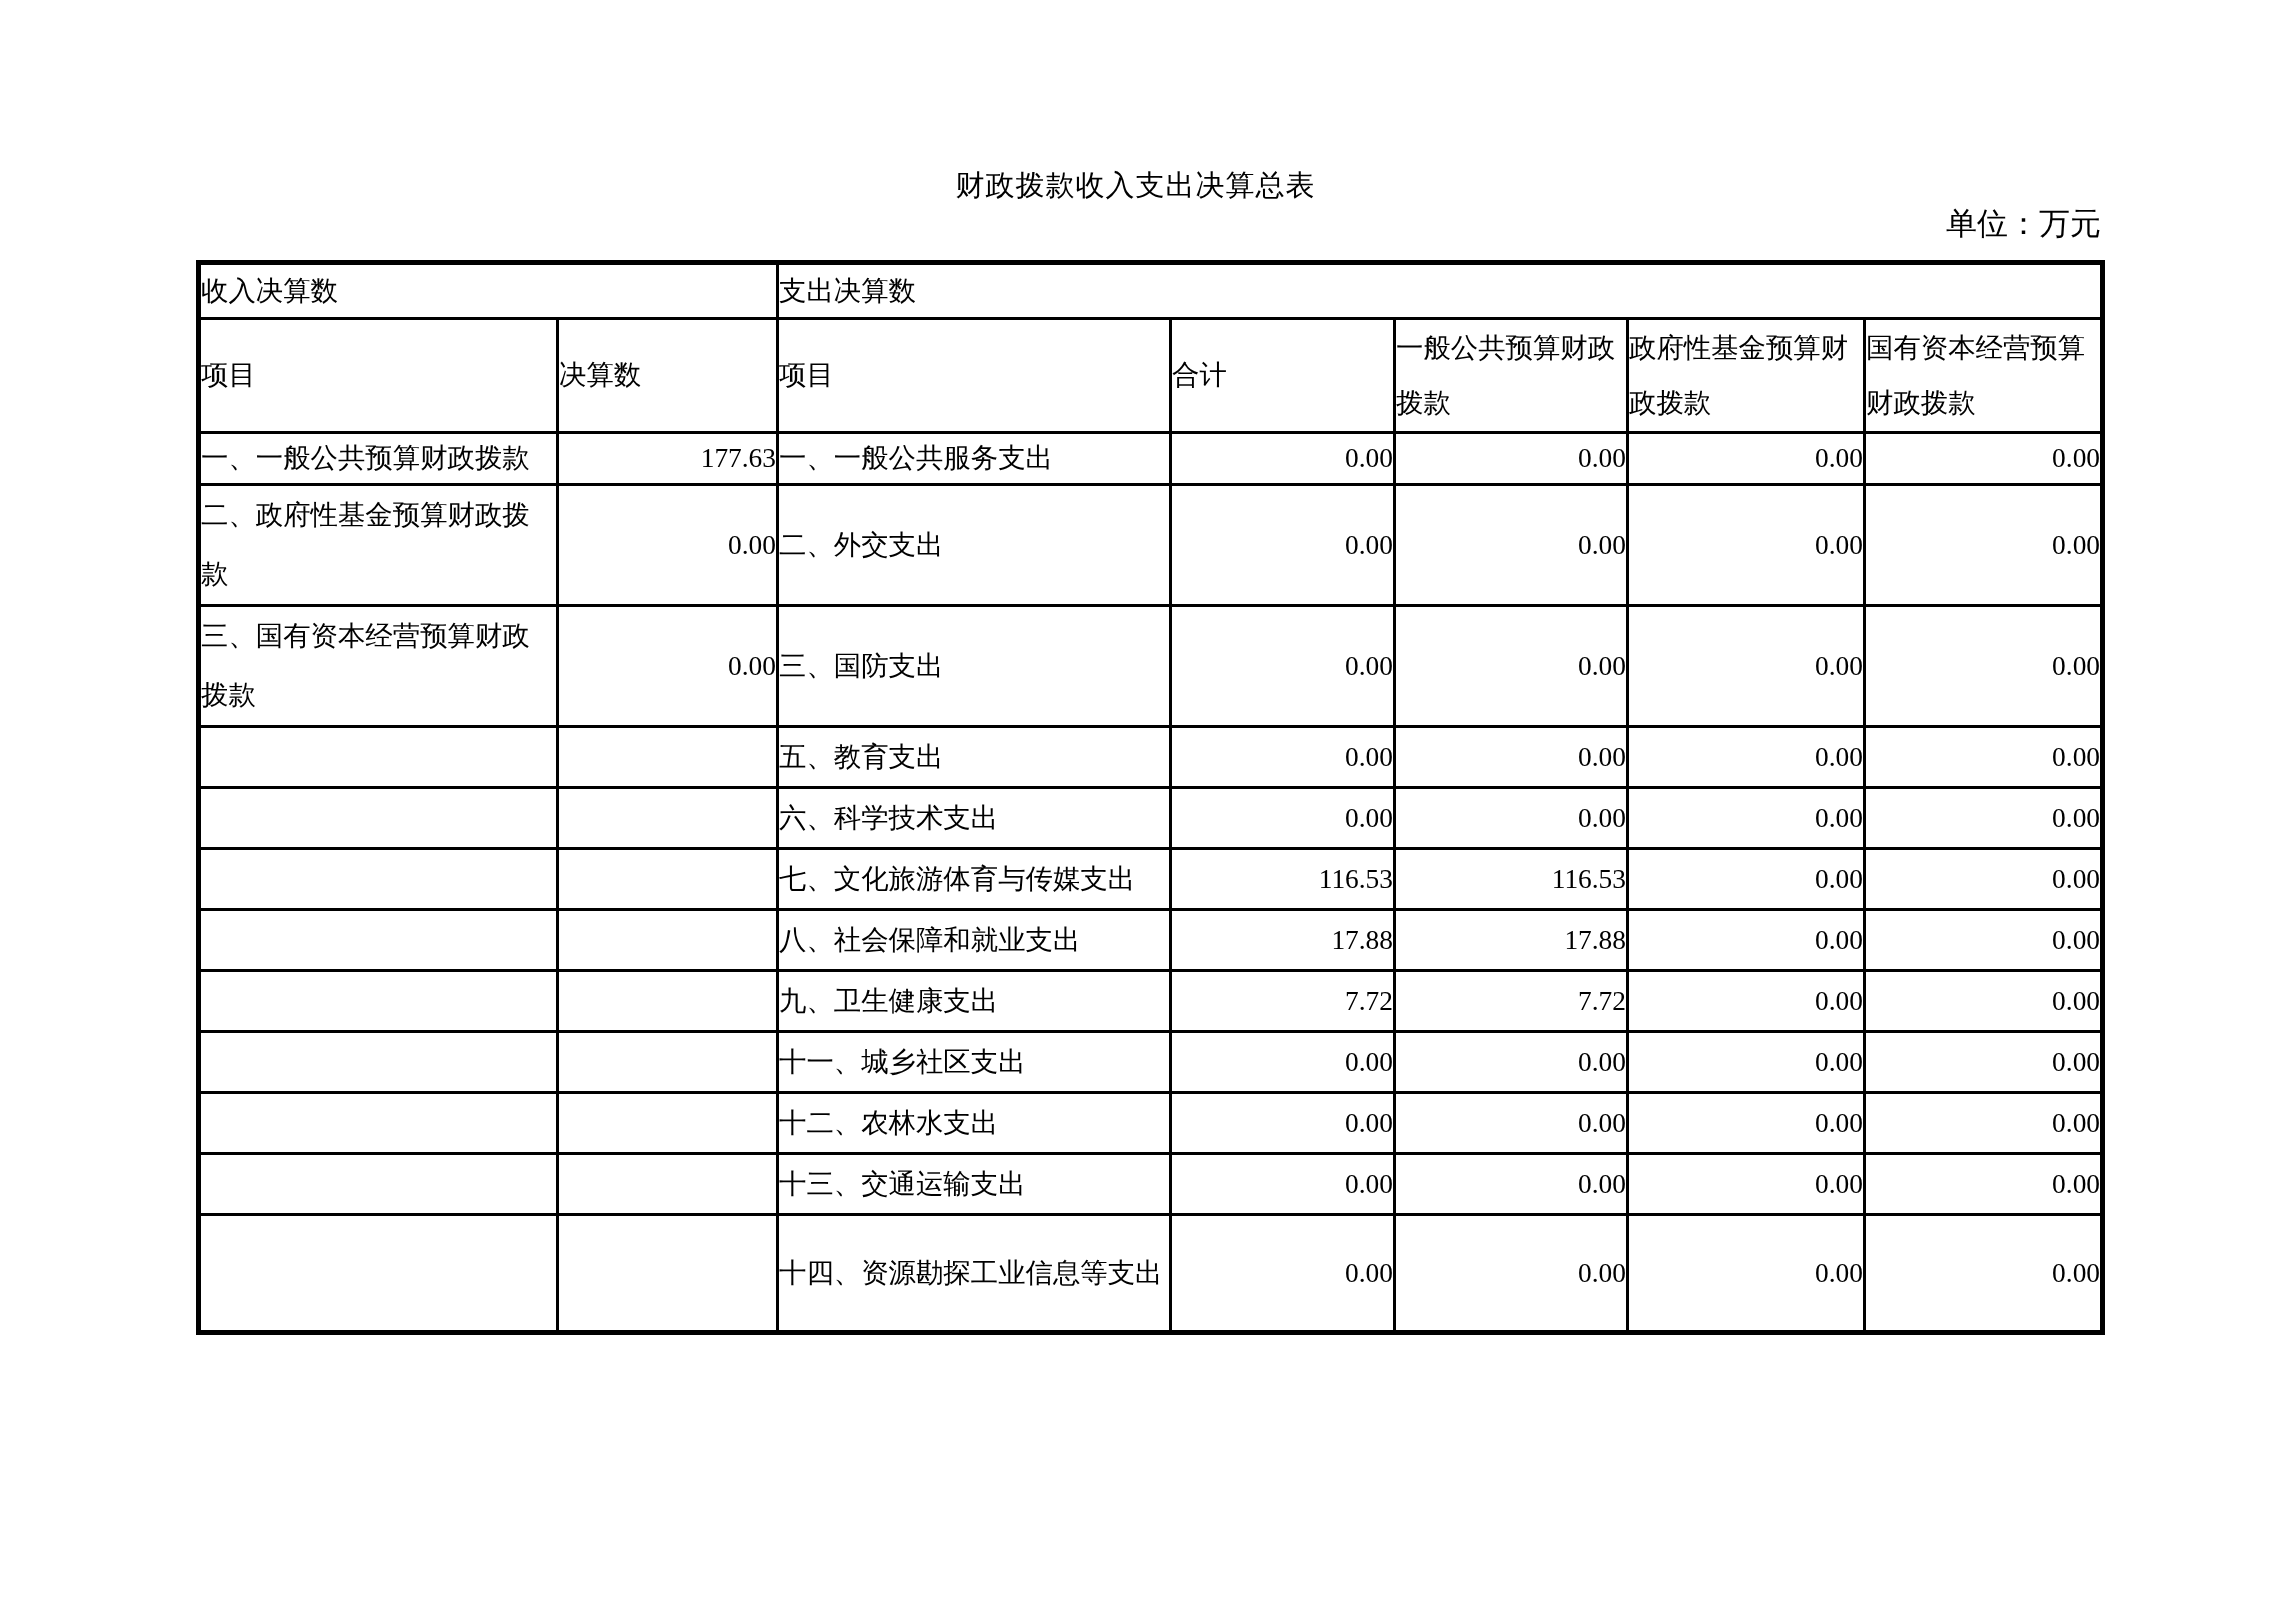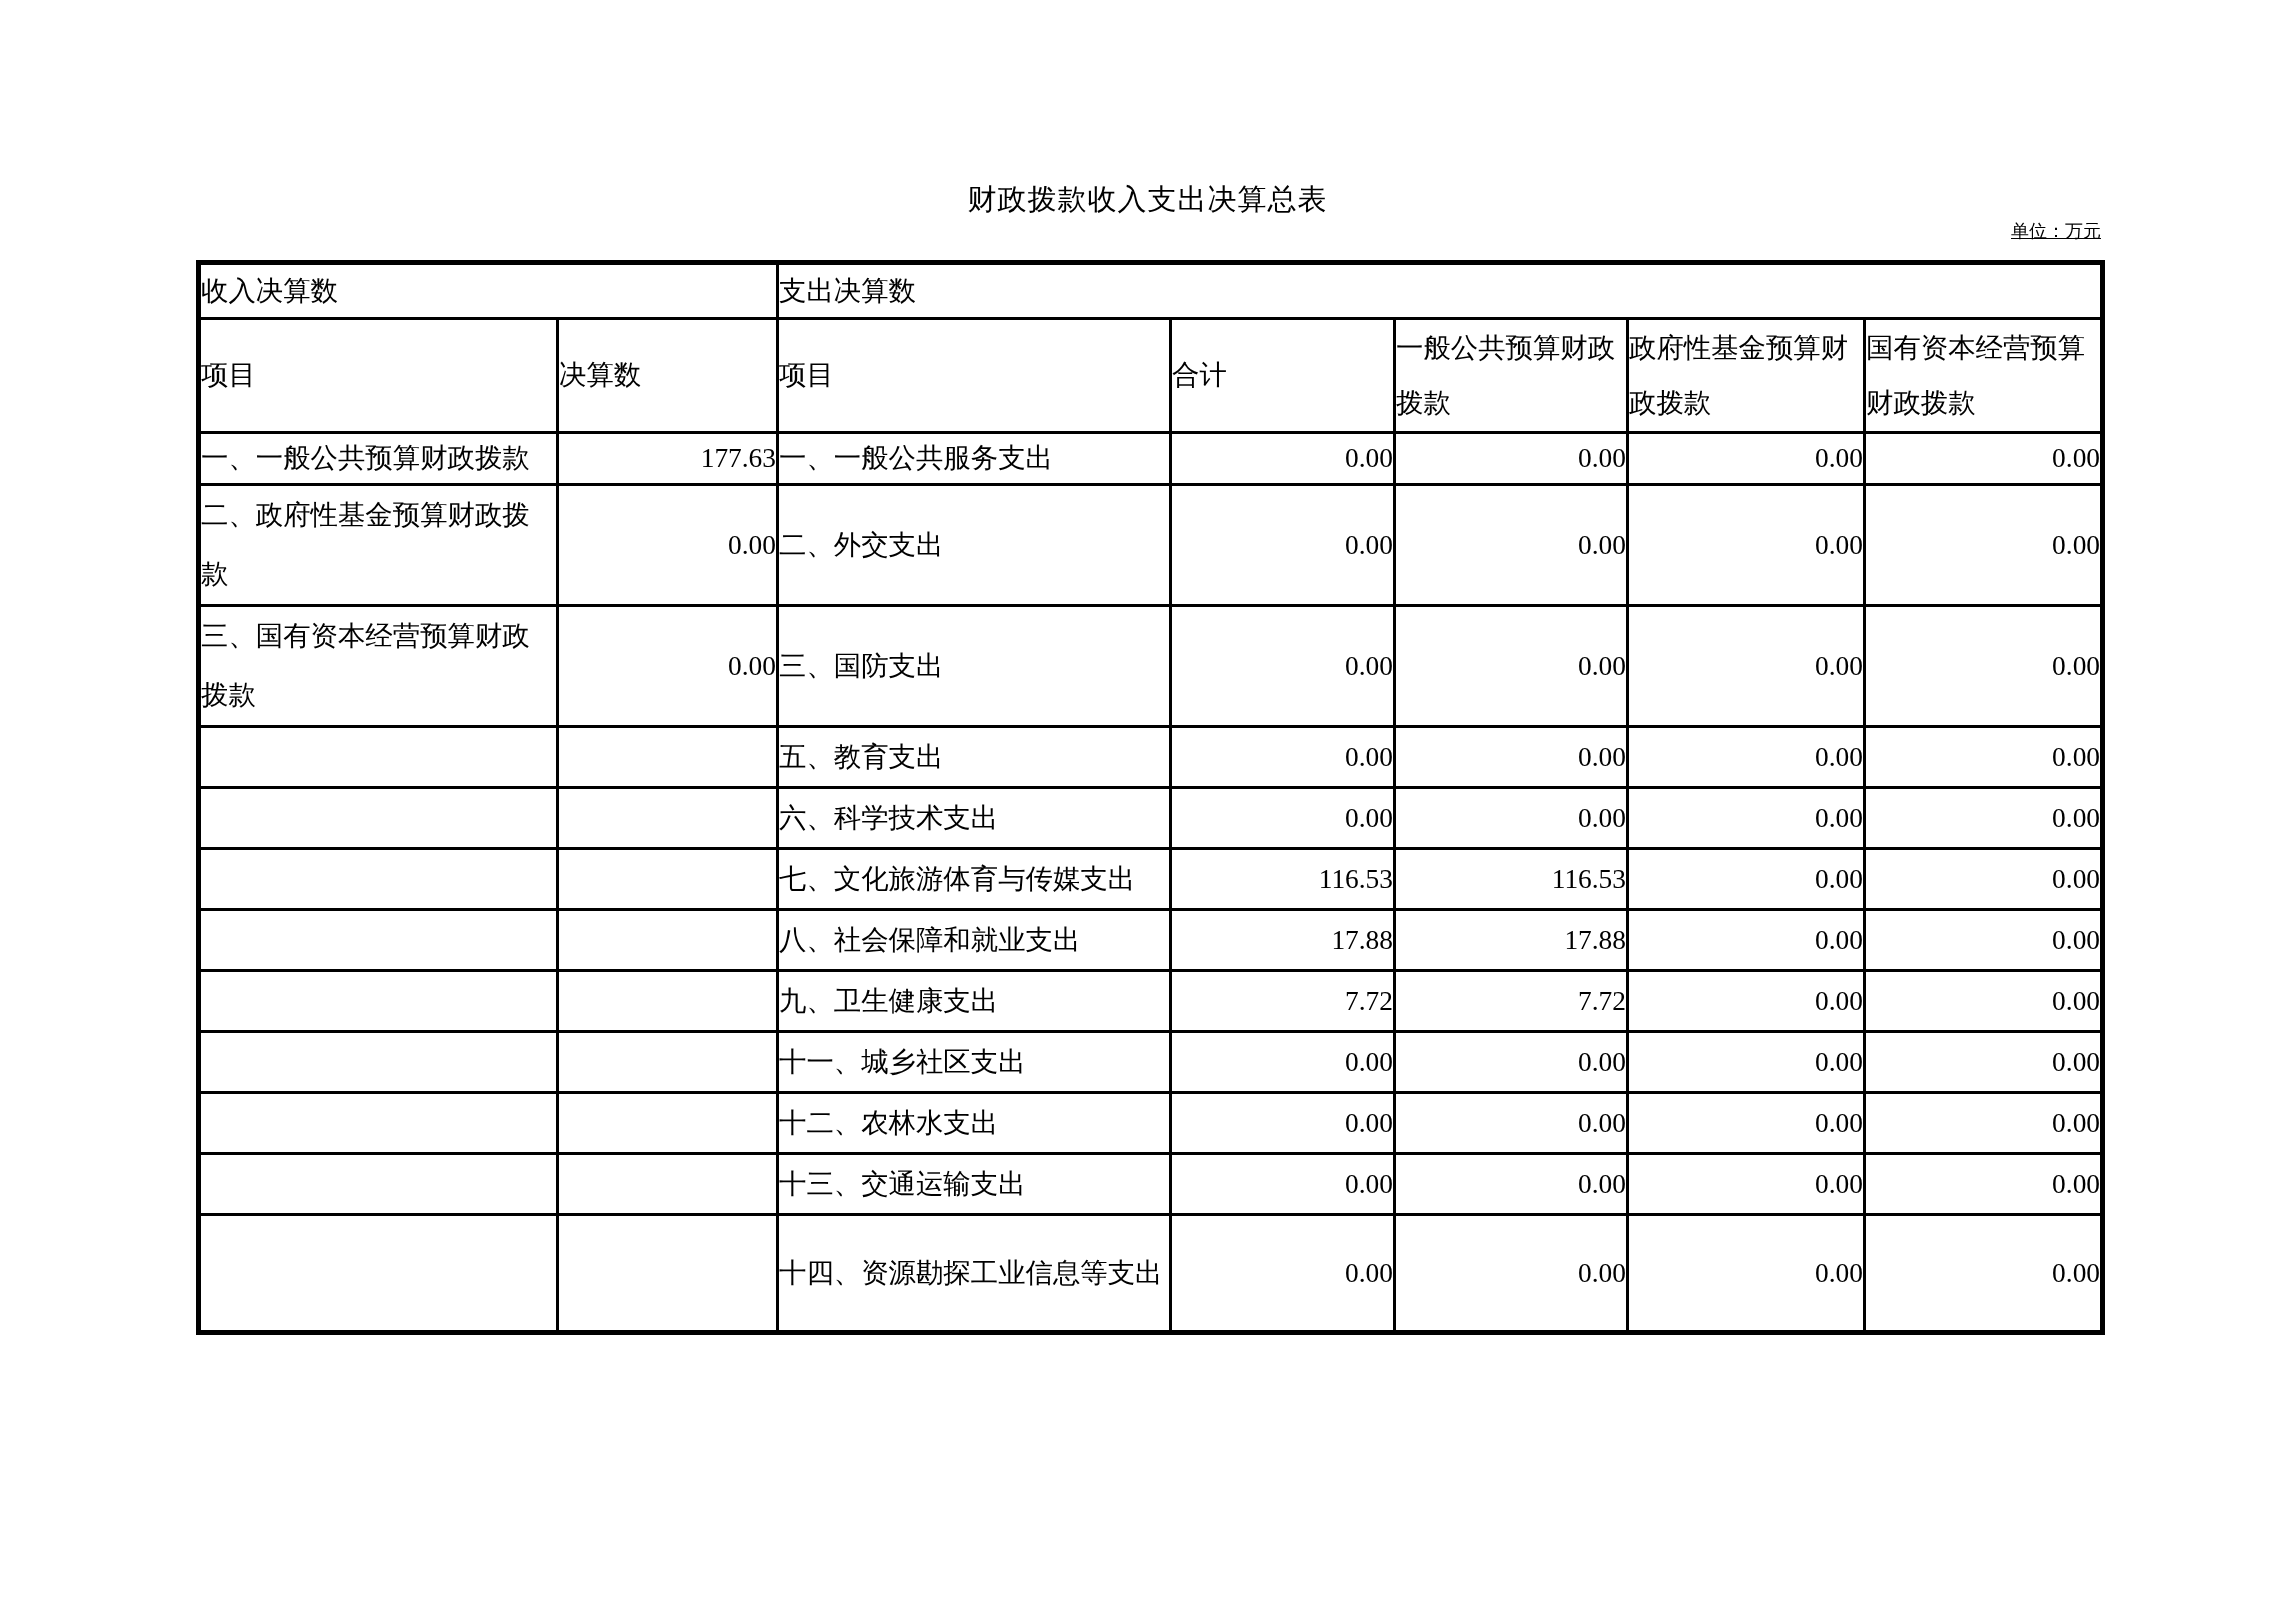--- a/index.html
+++ b/index.html
@@ -17,30 +17,30 @@
   }
   .doc-title {
     position: absolute;
     top: 167px;
     left: 0;
     width: 2271px;
     text-align: center;
     font-size: 29px;
     font-weight: normal;
     line-height: 41px;
-    margin: 12px;
+    margin: 0;
     letter-spacing: 1px;
+    font-family: Liberation Mono, monospace;
   }
   .unit-label {
     position: absolute;
-    top: 216px;
+    top: 208px;
     right: 192px;
-    font-size: 18px;
+    font-size: 31px;
     line-height: 31px;
-    text-decoration: underline;
   }
   table.fiscal {
     position: absolute;
     left: 196px;
     top: 260px;
     width: 1904px;
     border-collapse: collapse;
     table-layout: fixed;
     border: 5.9px solid #000000;
   }

